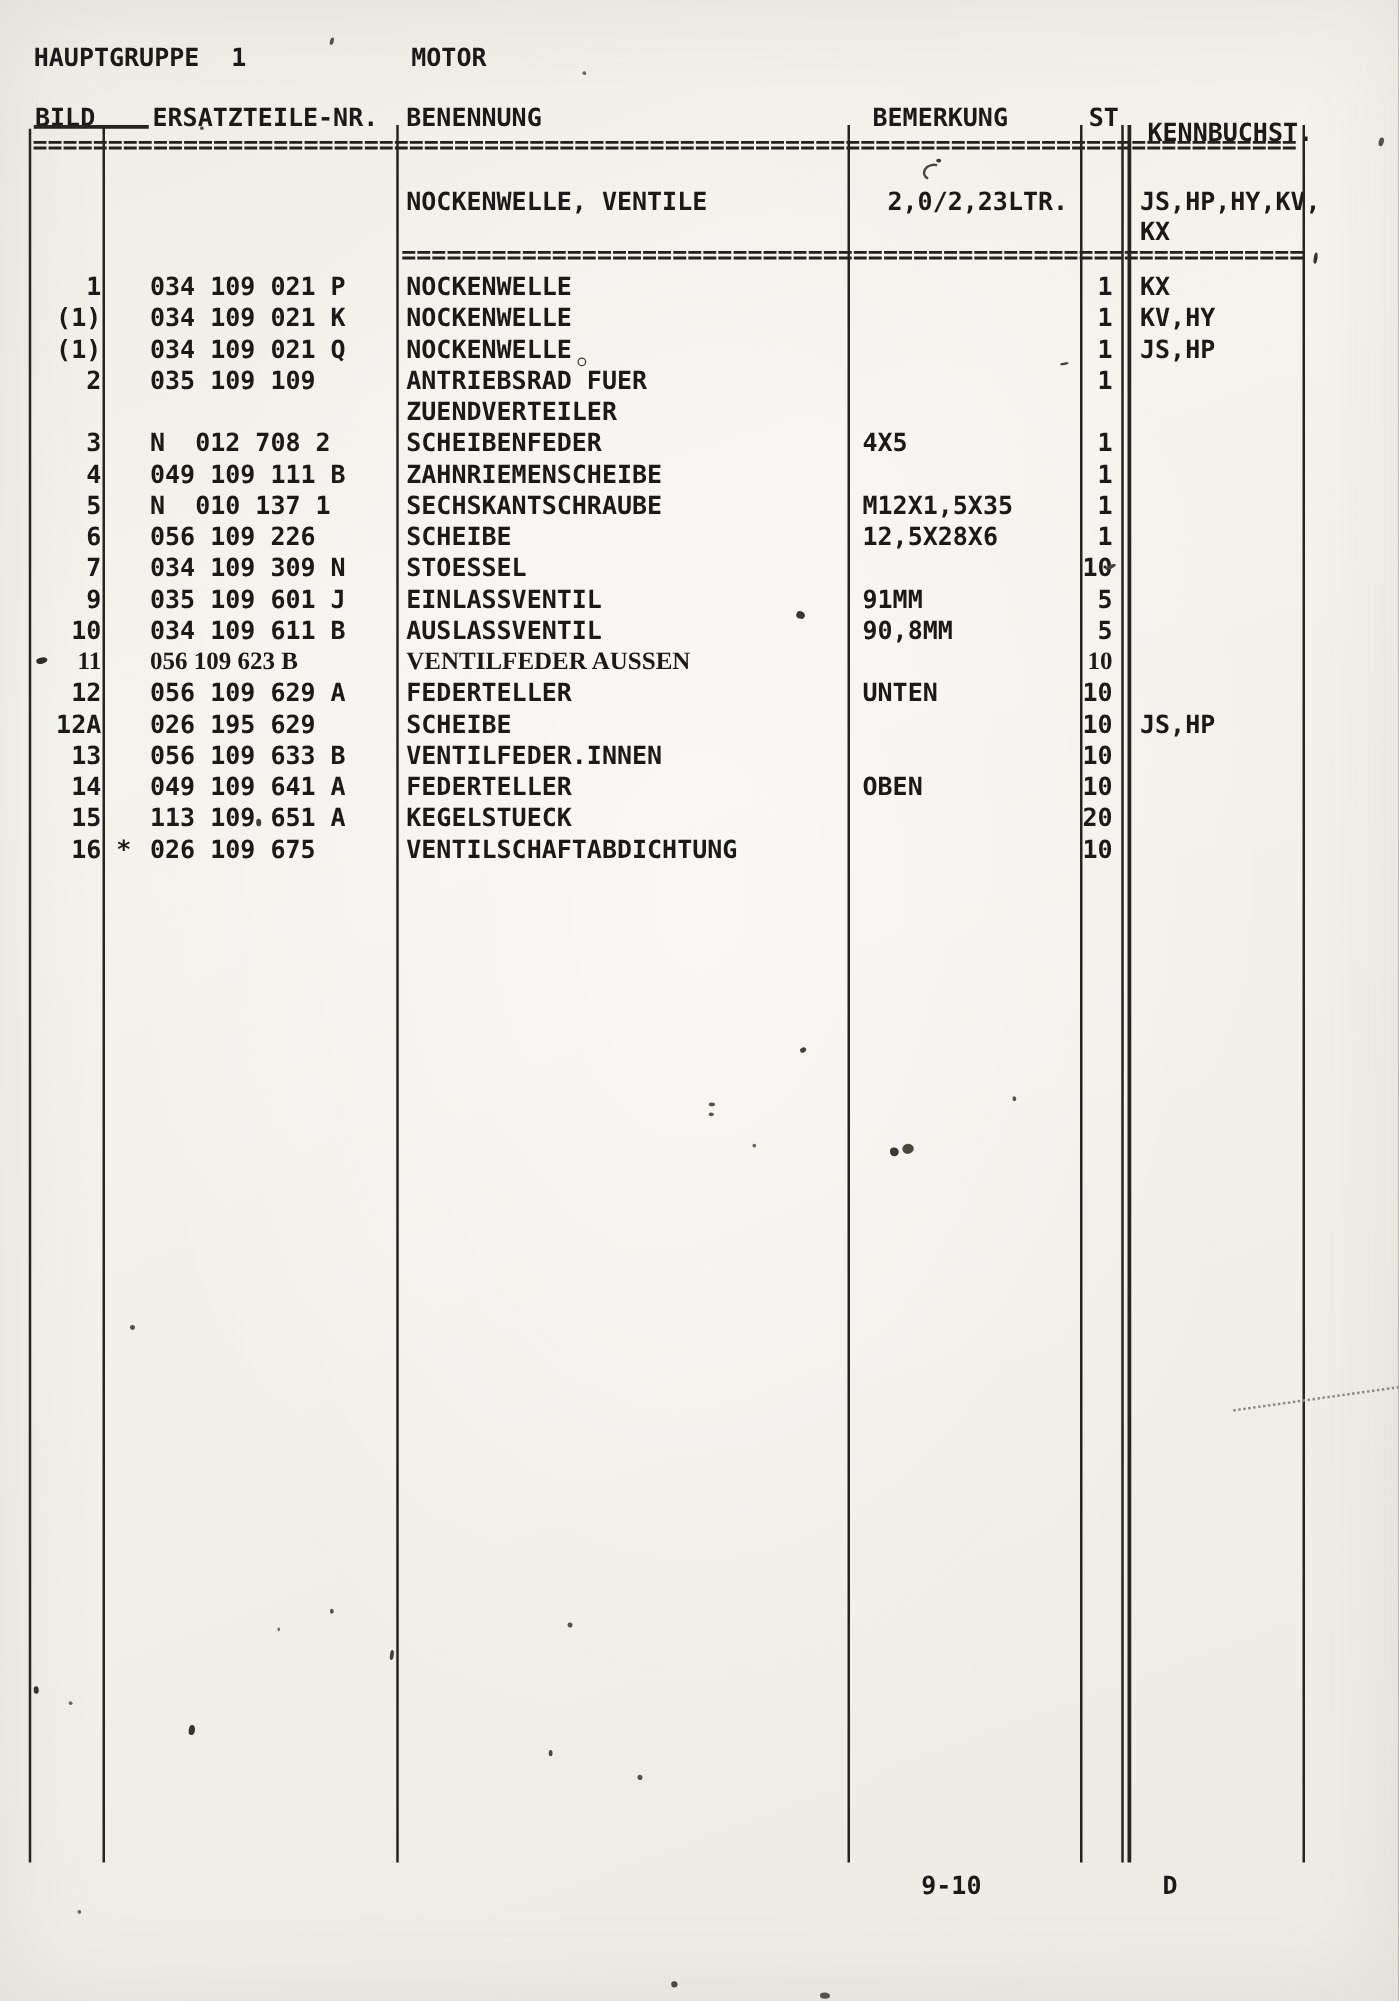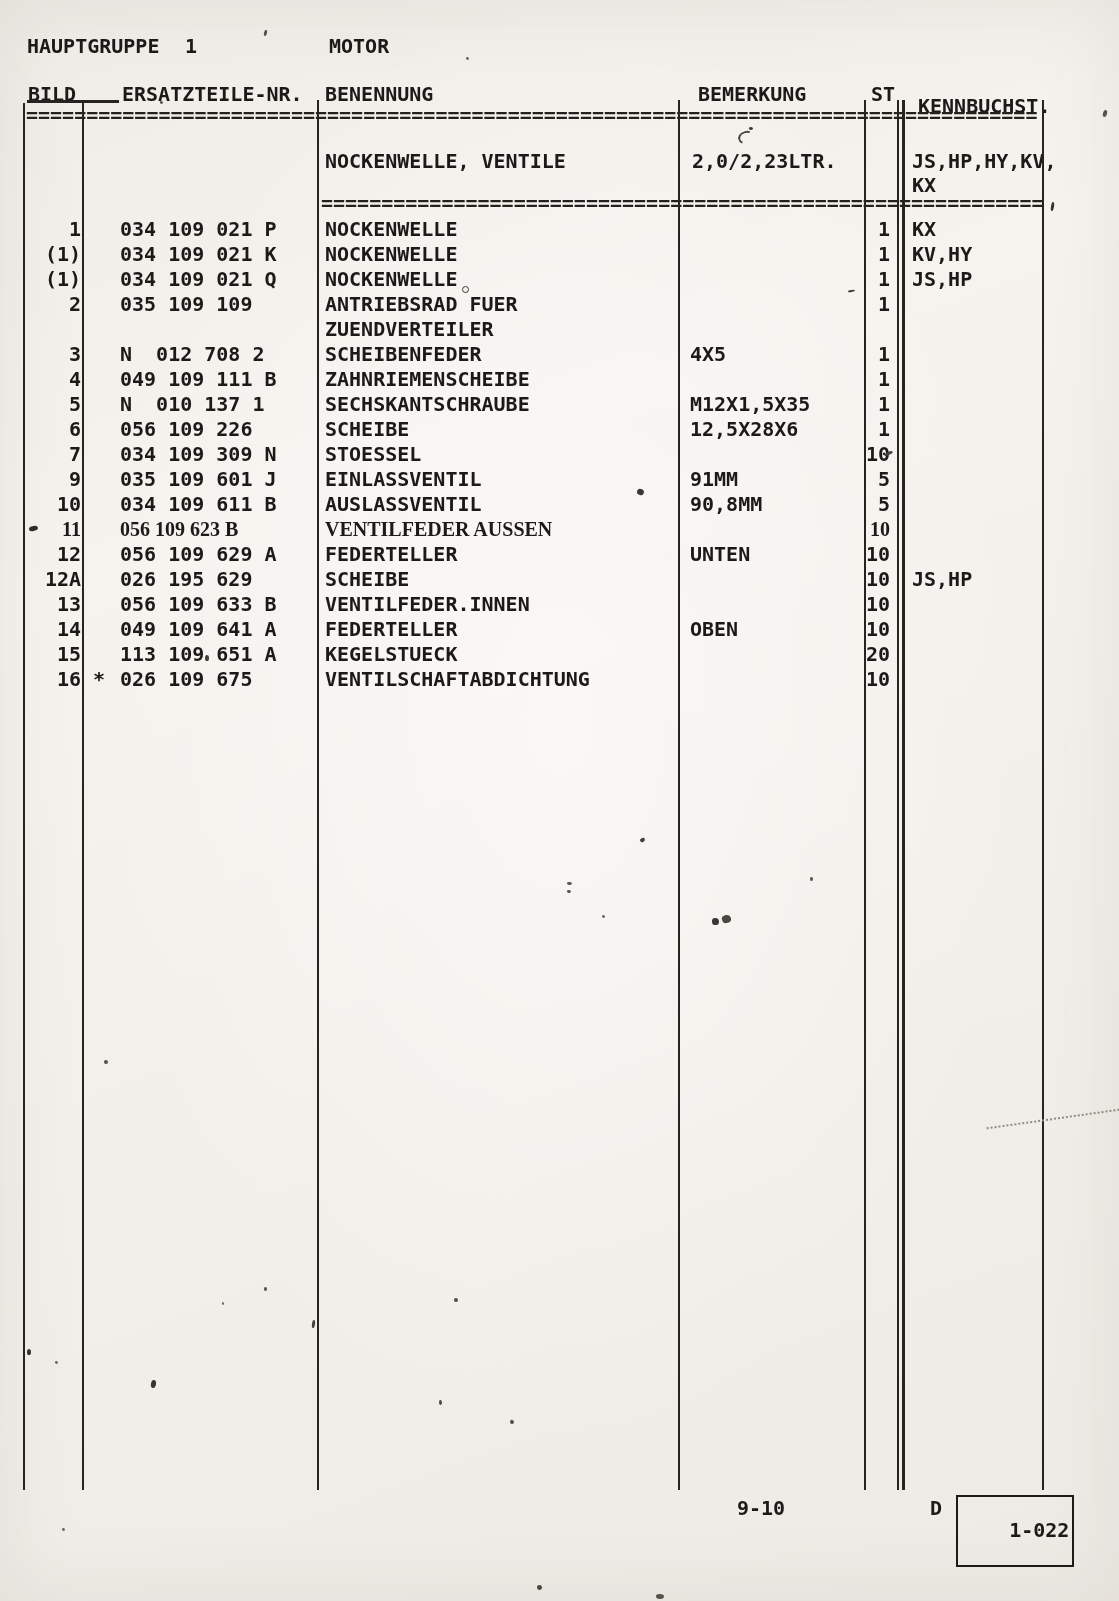--- a/index.html
+++ b/index.html
@@ -61,21 +61,21 @@
   <span class="t" style="left:122px;top:83px">ERSATZTEILE-NR.</span>
   <span class="t" style="left:325px;top:83px">BENENNUNG</span>
   <span class="t" style="left:698px;top:83px">BEMERKUNG</span>
   <span class="t" style="left:871px;top:83px">ST</span>
   <span class="t" style="left:918px;top:95px">KENNBUCHST.</span>
 
   <span class="t sep" style="left:26px;top:104px">====================================================================================</span>
   <span class="t sep" style="left:321px;top:192px">============================================================</span>
 
   <span class="t" style="left:325px;top:150px">NOCKENWELLE, VENTILE</span>
-  <span class="t" style="left:692px;top:150px">2,0/2,23LTR.</span>
+  <span class="t" style="left:710px;top:150px">2,0/2,23LTR.</span>
   <span class="t" style="left:912px;top:150px">JS,HP,HY,KV,</span>
   <span class="t" style="left:912px;top:174px">KX</span>
 
   <div class="hl" style="left:27px;top:100px;width:92px"></div>
   <div class="vl" style="left:23px;top:103px;height:1387px"></div>
   <div class="vl" style="left:82px;top:100px;height:1390px"></div>
   <div class="vl" style="left:317px;top:100px;height:1390px"></div>
   <div class="vl" style="left:678px;top:100px;height:1390px"></div>
   <div class="vl" style="left:864px;top:100px;height:1390px"></div>
   <div class="vl" style="left:897px;top:100px;height:1390px"></div>
@@ -203,23 +203,20 @@
         <span class="t cell-bild">16</span>
         <span class="t cell-flag">*</span>
         <span class="t cell-nr">026 109 675</span>
         <span class="t cell-benennung">VENTILSCHAFTABDICHTUNG</span>
         <span class="t cell-st">10</span>
       </div>
     </div>
 
   <span class="t" style="left:737px;top:1497px">9-10</span>
   <span class="t" style="left:930px;top:1497px">D</span>
-  <div class="footer-box" style="left:956px;top:1495px">
-    <span>1-022</span>
-  </div>
 
   <div id="artifacts">
     <div class="smudge-arc" style="left:738px;top:131px"></div>
     <div class="speck" style="left:749px;top:127px;width:4px;height:3px"></div>
     <div class="ring" style="left:462px;top:286px;width:5px;height:5px"></div>
   <div class="speck" style="left: 637px; top: 489px; width: 7px; height: 6px; background: rgb(58, 56, 51); transform: rotate(20deg);"></div>
       <div class="speck" style="left: 29px; top: 526px; width: 9px; height: 5px; background: rgb(46, 44, 40); transform: rotate(-15deg);"></div>
       <div class="speck" style="left: 205px; top: 655px; width: 4px; height: 6px; background: rgb(68, 65, 59); transform: rotate(0deg);"></div>
       <div class="speck" style="left: 884px; top: 452px; width: 9px; height: 3px; background: rgb(68, 65, 59); transform: rotate(-25deg);"></div>
       <div class="speck" style="left: 104px; top: 1060px; width: 4px; height: 4px; background: rgb(85, 82, 75); transform: rotate(0deg);"></div>

